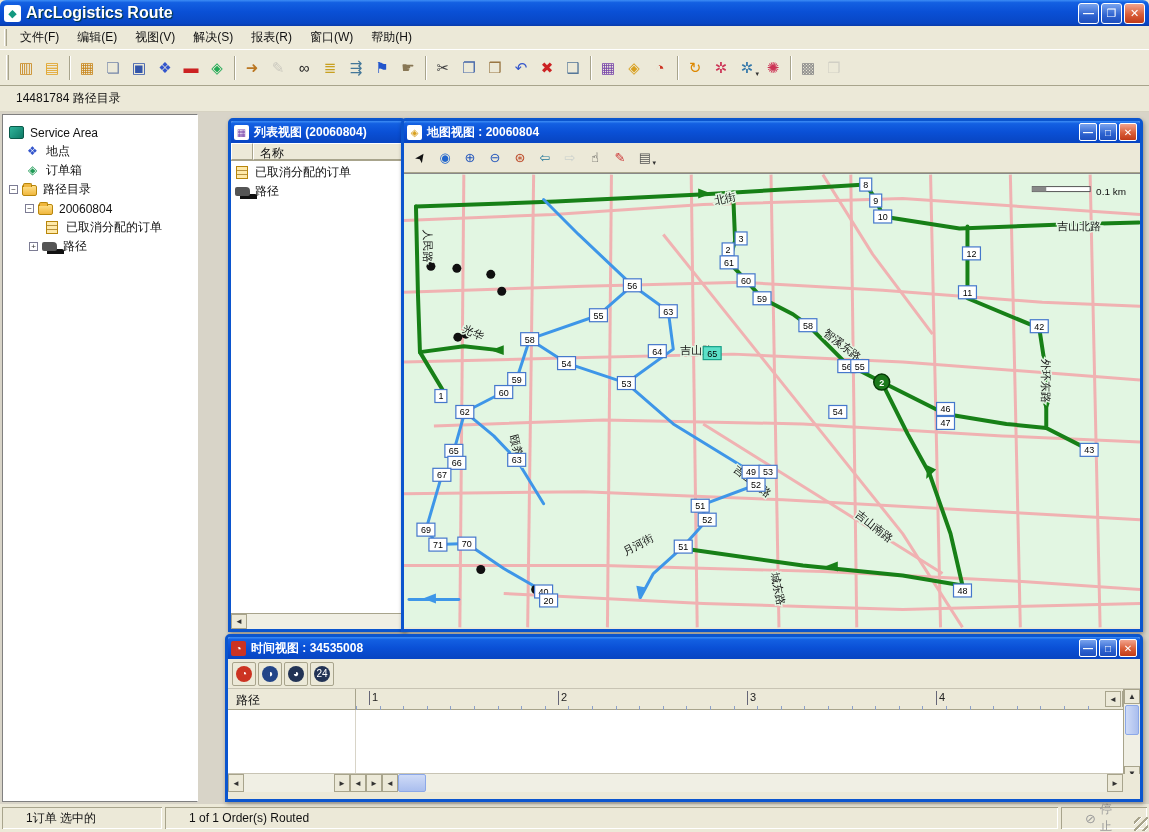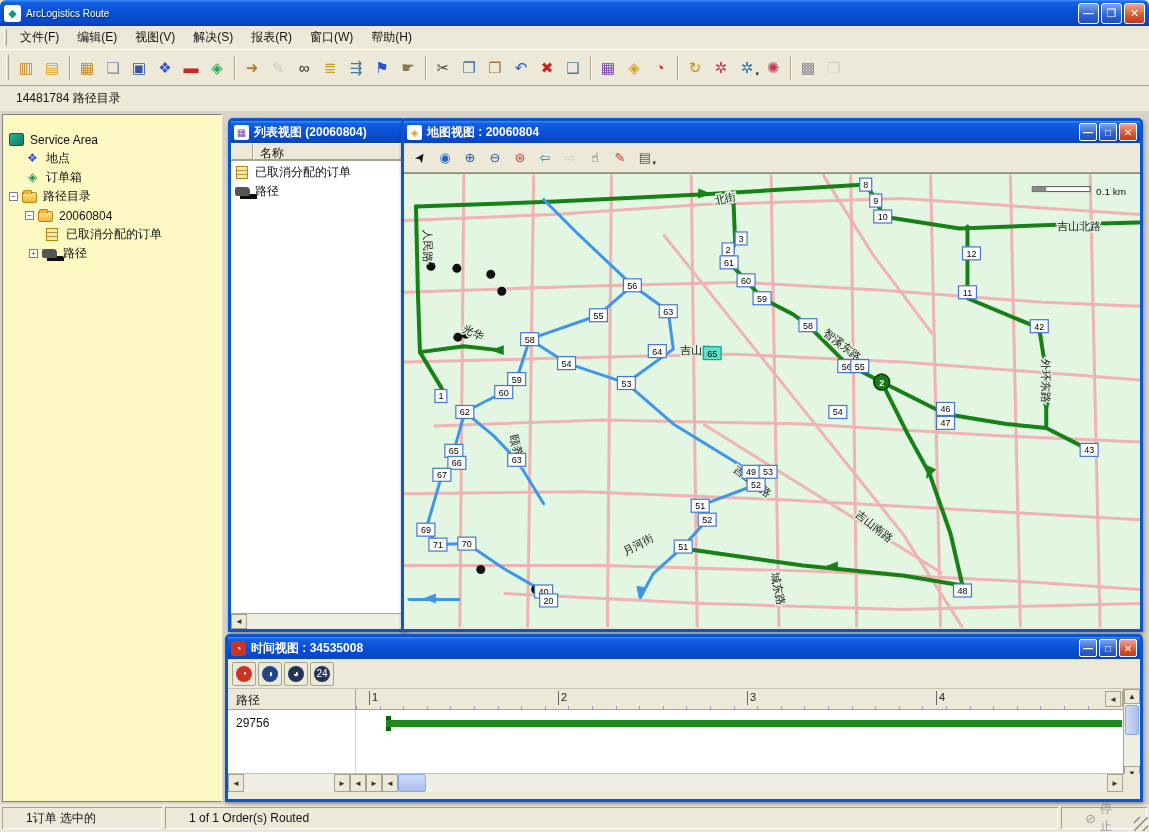--- a/index.html
+++ b/index.html
@@ -2,40 +2,40 @@
 <html><head>
 <meta charset="utf-8">
 <style>
   *{margin:0;padding:0;box-sizing:border-box;font-family:"Liberation Sans","DejaVu Sans",sans-serif}
   html,body{width:1149px;height:832px;overflow:hidden}
   body{position:relative;background:#ECE9D8;font-size:12px;color:#111}
   
   .xp-title{position:absolute;left:0;top:0;width:1149px;height:26px;display:flex;align-items:center;
     background:linear-gradient(180deg,#3D8DF5 0%,#1360E2 10%,#0A50D6 45%,#0846C4 90%,#0A3BAA 100%);
     border-radius:6px 6px 0 0;padding:0 4px;gap:5px}
-  .xp-title .ttl{color:#fff;font-weight:normal;font-size:10px;text-shadow:1px 1px 1px #033}
+  .xp-title .ttl{color:#fff;font-weight:bold;font-size:16px;text-shadow:1px 1px 1px #033}
   .appchip{width:17px;height:17px;background:#fff;border-radius:3px;display:flex;align-items:center;justify-content:center;color:#13987F;font-size:11px}
   .winbtns{margin-left:auto;display:flex;gap:2px}
   .wbtn{width:21px;height:21px;border:1px solid #fff;border-radius:3px;color:#fff;font-size:11px;font-weight:bold;
     display:flex;align-items:center;justify-content:center;background:linear-gradient(180deg,#7AA4EE,#2E63D0 60%,#1E4FBE);cursor:pointer}
   .wbtn.close{background:linear-gradient(180deg,#F2A48E,#DA5E38 55%,#C03A18)}
   
   .menubar{position:absolute;left:0;top:26px;width:1149px;height:24px;background:#ECE9D8;display:flex;align-items:center;border-bottom:1px solid #fff}
   .vgrip{width:3px;height:70%;margin:0 4px;border-left:1px solid #fff;border-right:1px solid #A8A48C;background:#D8D4C4}
   .mitem{padding:3px 9px;cursor:default}
   .toolbar{position:absolute;left:0;top:50px;width:1149px;height:36px;background:#ECE9D8;display:flex;align-items:center;border-bottom:1px solid #A8A48C;padding-left:2px}
   .tbtn{width:26px;height:26px;display:flex;align-items:center;justify-content:center;font-size:15px;border:1px solid transparent;border-radius:2px;cursor:pointer;position:relative}
   .tbtn.dis{opacity:.4}
   .tbtn .caret{position:absolute;right:0;bottom:2px;font-size:7px;color:#333}
   .tsep{width:1px;height:24px;background:#A8A48C;margin:0 4px;box-shadow:1px 0 0 #fff}
   .pathrow{position:absolute;left:0;top:86px;width:1149px;height:26px;background:#ECE9D8;display:flex;align-items:center;padding-left:16px;border-bottom:1px solid #D6D2C2}
   
   #workspace{position:absolute;left:0;top:112px;width:1149px;height:692px;background:#D8D4C8}
   
-  #tree{position:absolute;left:2px;top:2px;width:220px;height:688px;background:#fef9c3;border:1px solid #808080;border-right-color:#fff;padding-top:15px;overflow:hidden}
+  #tree{position:absolute;left:2px;top:2px;width:196px;height:688px;background:#ffffff;border:1px solid #808080;border-right-color:#fff;padding-top:8px;overflow:hidden}
   .trow{display:flex;align-items:center;height:19px;gap:4px;cursor:pointer;white-space:nowrap}
   .trow span.lbl{padding:0 2px}
   .expander{width:9px;height:9px;border:1px solid #7C7C94;background:#fff;font-size:8px;line-height:7px;text-align:center;color:#333;flex:none}
   .ti{width:15px;height:13px;flex:none;position:relative}
   .i-area{background:linear-gradient(135deg,#2FB39A,#0E7A66);border:1px solid #0A5A4A;border-radius:2px}
   .i-pin{color:#3355CC;font-size:12px;line-height:13px;text-align:center}
   .i-truckred{background:#CC2222;border-radius:2px 4px 2px 2px;height:9px;margin-top:2px;box-shadow:3px 5px 0 -2px #222,9px 5px 0 -2px #222}
   .i-truckdark{background:#555;border-radius:2px 4px 2px 2px;height:9px;margin-top:2px;box-shadow:3px 5px 0 -2px #111,9px 5px 0 -2px #111}
   .i-box{color:#1E9A55;font-size:12px;line-height:13px;text-align:center}
   .i-folder{background:linear-gradient(180deg,#FFE08A,#F0B73E);border:1px solid #B8860B;border-radius:1px 2px 2px 2px;height:11px;margin-top:1px}
@@ -635,27 +635,20 @@
           <span class="tl-hour" style="left: 391px;">3</span>
           <span class="tl-hour" style="left: 580px;">4</span>
         </div>
       <span class="rpair">
         <span class="sbtn">◄</span>
         <span class="sbtn">►</span>
       </span>
     </div>
     <div id="tl-rows">
         <div class="vline"></div>
-        <div class="tl-row">
-          <span class="tl-name">29756</span>
-          <div class="tl-lane">
-            <div class="tl-cap" style="left: 3.9%; background: rgb(11, 94, 11);"></div>
-            <div class="tl-bar" style="left: 3.9%; width: 96.1%; background: rgb(30, 138, 30);"></div>
-          </div>
-        </div>
       </div>
     <div id="vscroll">
       <span class="sbtn">▲</span>
       <span class="vthumb"></span>
       <span style="flex:1"></span>
       <span class="sbtn">▼</span>
     </div>
     <div id="time-bottom">
       <span class="sbtn">◄</span>
       <span style="width:90px;background:#F0EFE4"></span>

